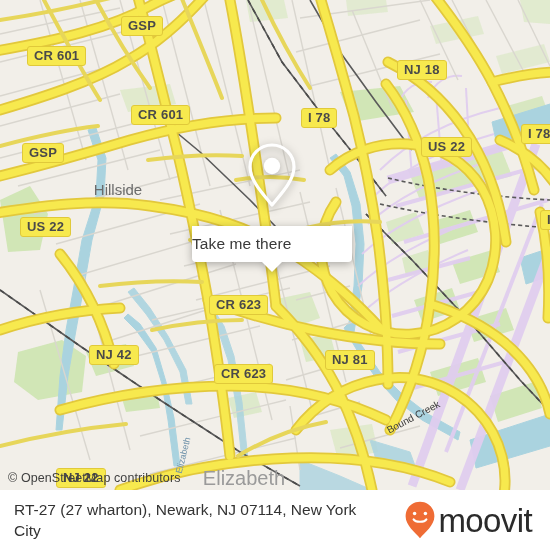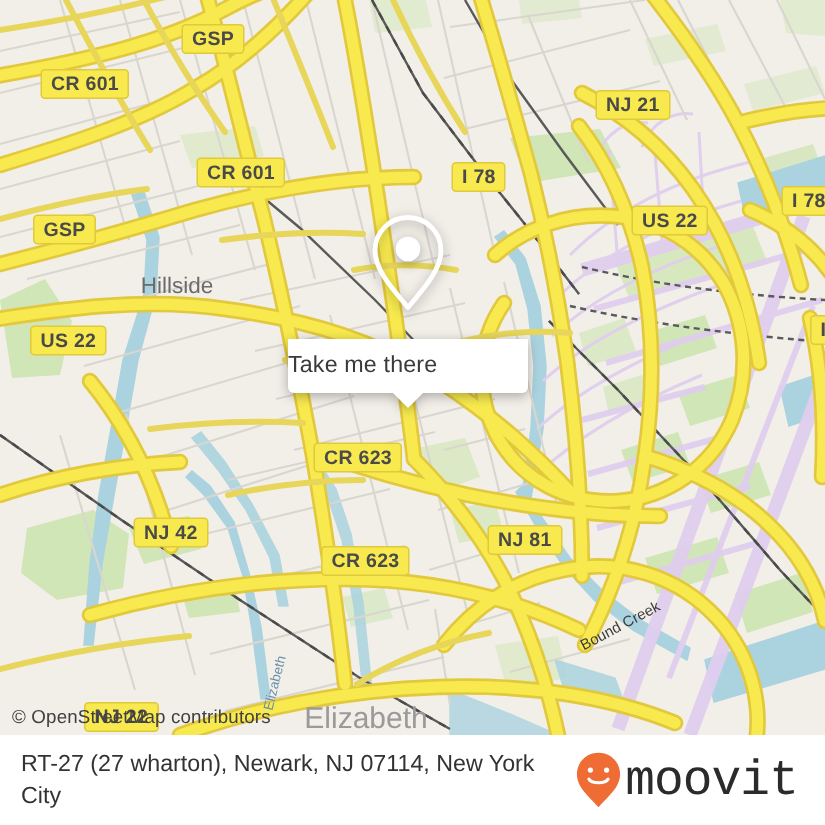--- a/index.html
+++ b/index.html
@@ -120,21 +120,21 @@
     align-items: center;
     gap: 3px;
     margin-left: auto;
     padding-right: 4px;
   }
   #brand-wordmark {
     font-size: 33px;
     line-height: 33px;
     color: #2b2b2b;
     letter-spacing: -0.6px;
-    font-family: Liberation Mono, monospace;
+    font-family: Liberation Sans, sans-serif;
     font-weight: 400;
   }
   #brand-pin svg { display: block; }
 
   
   .maplabel {
     font-family: "Liberation Sans", sans-serif;
   }
 </style>
 </head>
@@ -372,21 +372,21 @@
           <text x="244" y="485" font-family="Liberation Sans, sans-serif" font-size="20" fill="#9a9a9a" text-anchor="middle">Elizabeth</text>
           <text x="415" y="420" font-family="Liberation Sans, sans-serif" font-size="10" fill="#3d3d3d" text-anchor="middle" transform="rotate(-28 415 420)">Bound Creek</text>
           <text x="186" y="456" font-family="Liberation Sans, sans-serif" font-size="9" fill="#6b8fa8" text-anchor="middle" transform="rotate(-76 186 456)">Elizabeth</text>
         </g>
       </g>
     </svg>
 
     <div id="shields">
         <div style="position: absolute; left: 121px; top: 16px; background: rgb(247, 233, 78); border: 1.6px solid rgb(224, 201, 58); border-radius: 3px; padding: 1px 6px 2px; font-family: &quot;Liberation Sans&quot;, sans-serif; font-size: 13px; font-weight: bold; color: rgb(74, 74, 74); line-height: 15px; white-space: nowrap; letter-spacing: 0.2px; z-index: 30;">GSP</div>
         <div style="position: absolute; left: 27px; top: 46px; background: rgb(247, 233, 78); border: 1.6px solid rgb(224, 201, 58); border-radius: 3px; padding: 1px 6px 2px; font-family: &quot;Liberation Sans&quot;, sans-serif; font-size: 13px; font-weight: bold; color: rgb(74, 74, 74); line-height: 15px; white-space: nowrap; letter-spacing: 0.2px; z-index: 30;">CR 601</div>
-        <div style="position: absolute; left: 397px; top: 60px; background: rgb(247, 233, 78); border: 1.6px solid rgb(224, 201, 58); border-radius: 3px; padding: 1px 6px 2px; font-family: &quot;Liberation Sans&quot;, sans-serif; font-size: 13px; font-weight: bold; color: rgb(74, 74, 74); line-height: 15px; white-space: nowrap; letter-spacing: 0.2px; z-index: 30;">NJ 21</div>
+        <div style="position: absolute; left: 397px; top: 60px; background: rgb(247, 233, 78); border: 1.6px solid rgb(224, 201, 58); border-radius: 3px; padding: 1px 6px 2px; font-family: &quot;Liberation Sans&quot;, sans-serif; font-size: 13px; font-weight: bold; color: rgb(74, 74, 74); line-height: 15px; white-space: nowrap; letter-spacing: 0.2px; z-index: 30;">NJ 18</div>
         <div style="position: absolute; left: 131px; top: 105px; background: rgb(247, 233, 78); border: 1.6px solid rgb(224, 201, 58); border-radius: 3px; padding: 1px 6px 2px; font-family: &quot;Liberation Sans&quot;, sans-serif; font-size: 13px; font-weight: bold; color: rgb(74, 74, 74); line-height: 15px; white-space: nowrap; letter-spacing: 0.2px; z-index: 30;">CR 601</div>
         <div style="position: absolute; left: 301px; top: 108px; background: rgb(247, 233, 78); border: 1.6px solid rgb(224, 201, 58); border-radius: 3px; padding: 1px 6px 2px; font-family: &quot;Liberation Sans&quot;, sans-serif; font-size: 13px; font-weight: bold; color: rgb(74, 74, 74); line-height: 15px; white-space: nowrap; letter-spacing: 0.2px; z-index: 30;">I 78</div>
         <div style="position: absolute; left: 421px; top: 137px; background: rgb(247, 233, 78); border: 1.6px solid rgb(224, 201, 58); border-radius: 3px; padding: 1px 6px 2px; font-family: &quot;Liberation Sans&quot;, sans-serif; font-size: 13px; font-weight: bold; color: rgb(74, 74, 74); line-height: 15px; white-space: nowrap; letter-spacing: 0.2px; z-index: 30;">US 22</div>
         <div style="position: absolute; left: 521px; top: 124px; background: rgb(247, 233, 78); border: 1.6px solid rgb(224, 201, 58); border-radius: 3px; padding: 1px 6px 2px; font-family: &quot;Liberation Sans&quot;, sans-serif; font-size: 13px; font-weight: bold; color: rgb(74, 74, 74); line-height: 15px; white-space: nowrap; letter-spacing: 0.2px; z-index: 30;">I 78</div>
         <div style="position: absolute; left: 22px; top: 143px; background: rgb(247, 233, 78); border: 1.6px solid rgb(224, 201, 58); border-radius: 3px; padding: 1px 6px 2px; font-family: &quot;Liberation Sans&quot;, sans-serif; font-size: 13px; font-weight: bold; color: rgb(74, 74, 74); line-height: 15px; white-space: nowrap; letter-spacing: 0.2px; z-index: 30;">GSP</div>
         <div style="position: absolute; left: 20px; top: 217px; background: rgb(247, 233, 78); border: 1.6px solid rgb(224, 201, 58); border-radius: 3px; padding: 1px 6px 2px; font-family: &quot;Liberation Sans&quot;, sans-serif; font-size: 13px; font-weight: bold; color: rgb(74, 74, 74); line-height: 15px; white-space: nowrap; letter-spacing: 0.2px; z-index: 30;">US 22</div>
         <div style="position: absolute; left: 540px; top: 210px; background: rgb(247, 233, 78); border: 1.6px solid rgb(224, 201, 58); border-radius: 3px; padding: 1px 6px 2px; font-family: &quot;Liberation Sans&quot;, sans-serif; font-size: 13px; font-weight: bold; color: rgb(74, 74, 74); line-height: 15px; white-space: nowrap; letter-spacing: 0.2px; z-index: 30;">I 9</div>
         <div style="position: absolute; left: 209px; top: 295px; background: rgb(247, 233, 78); border: 1.6px solid rgb(224, 201, 58); border-radius: 3px; padding: 1px 6px 2px; font-family: &quot;Liberation Sans&quot;, sans-serif; font-size: 13px; font-weight: bold; color: rgb(74, 74, 74); line-height: 15px; white-space: nowrap; letter-spacing: 0.2px; z-index: 30;">CR 623</div>
         <div style="position: absolute; left: 214px; top: 364px; background: rgb(247, 233, 78); border: 1.6px solid rgb(224, 201, 58); border-radius: 3px; padding: 1px 6px 2px; font-family: &quot;Liberation Sans&quot;, sans-serif; font-size: 13px; font-weight: bold; color: rgb(74, 74, 74); line-height: 15px; white-space: nowrap; letter-spacing: 0.2px; z-index: 30;">CR 623</div>
         <div style="position: absolute; left: 89px; top: 345px; background: rgb(247, 233, 78); border: 1.6px solid rgb(224, 201, 58); border-radius: 3px; padding: 1px 6px 2px; font-family: &quot;Liberation Sans&quot;, sans-serif; font-size: 13px; font-weight: bold; color: rgb(74, 74, 74); line-height: 15px; white-space: nowrap; letter-spacing: 0.2px; z-index: 30;">NJ 42</div>

